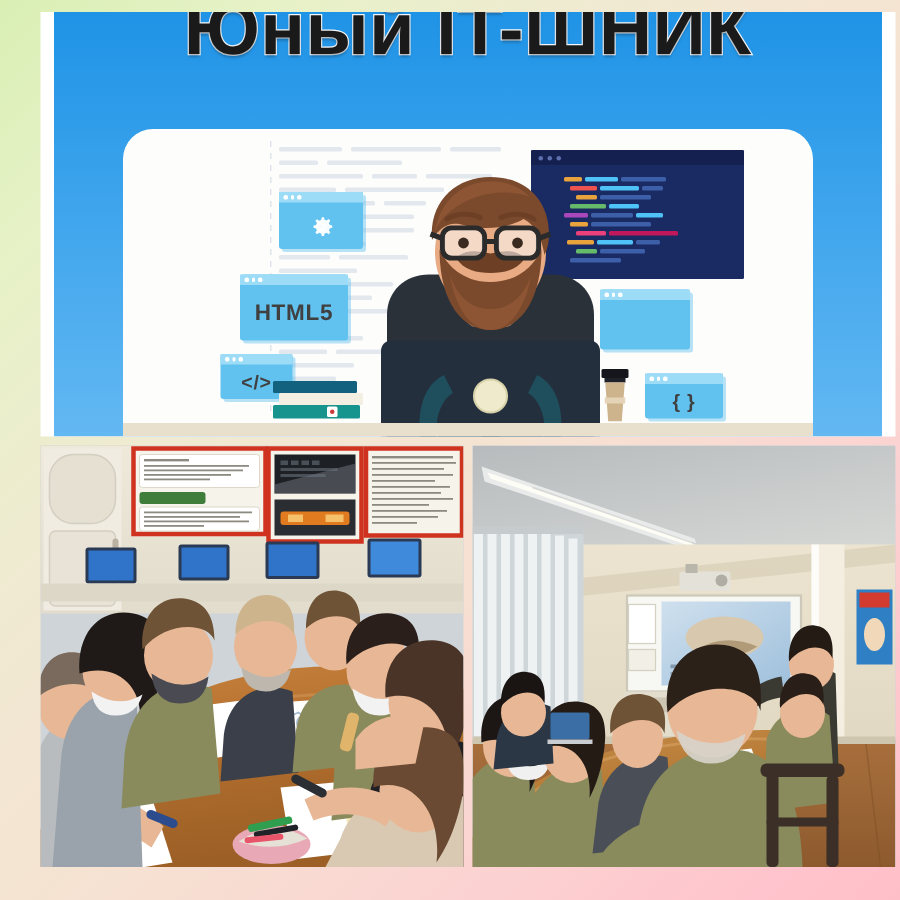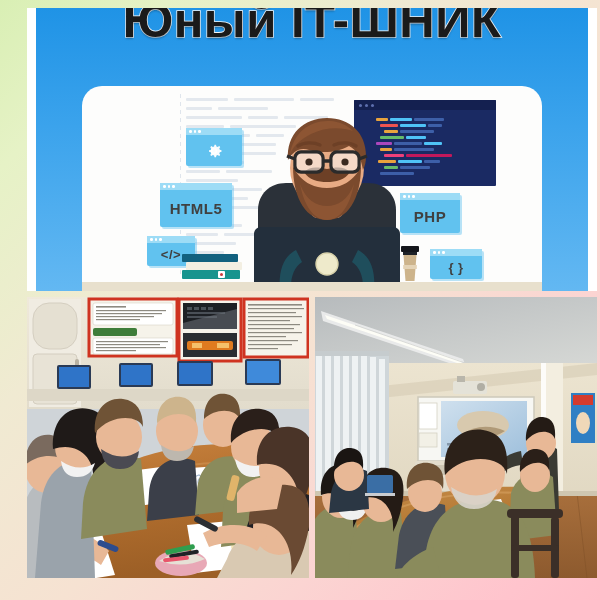--- a/index.html
+++ b/index.html
@@ -252,21 +252,20 @@
           </div>
           <div class="body">&lt;/&gt;</div>
         </div>
 
         <div class="badge" id="badge-php">
           <div class="bar">
             <span class="dot"></span>
             <span class="dot"></span>
             <span class="dot"></span>
           </div>
-          <div class="body">PHP</div>
         </div>
 
         <div class="badge" id="badge-curly">
           <div class="bar">
             <span class="dot"></span>
             <span class="dot"></span>
             <span class="dot"></span>
           </div>
           <div class="body">{ }</div>
         </div>

